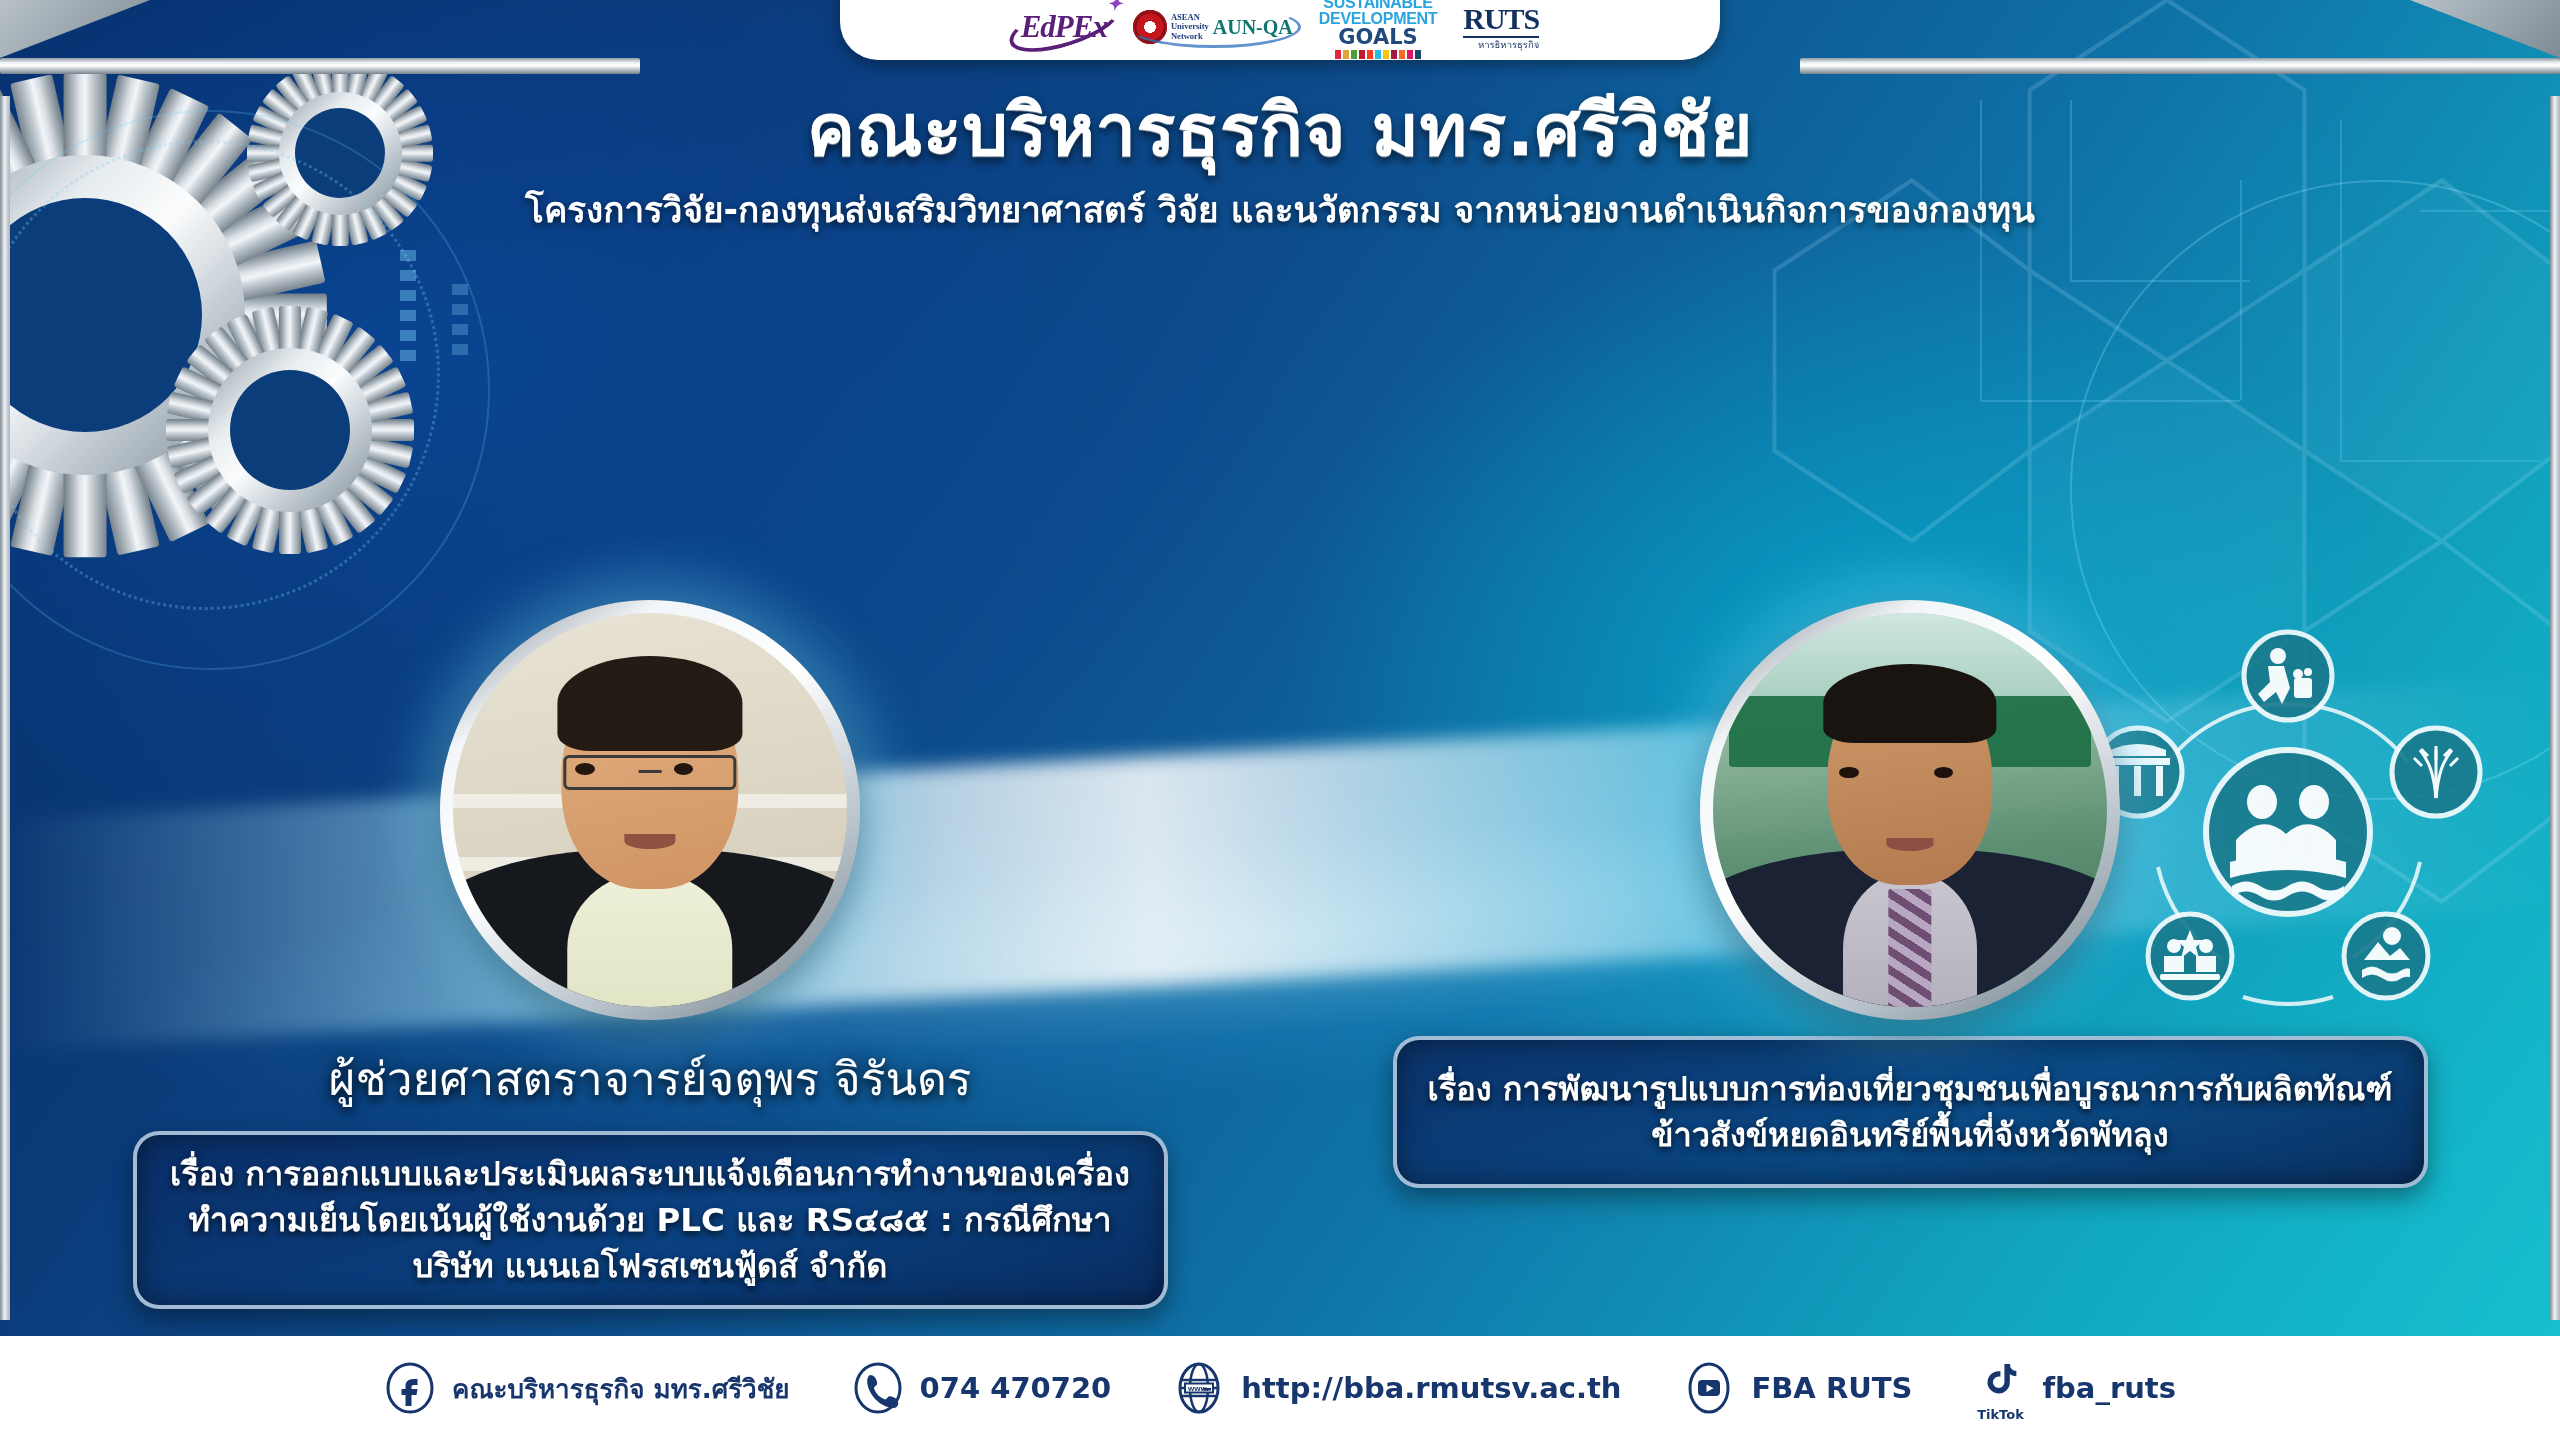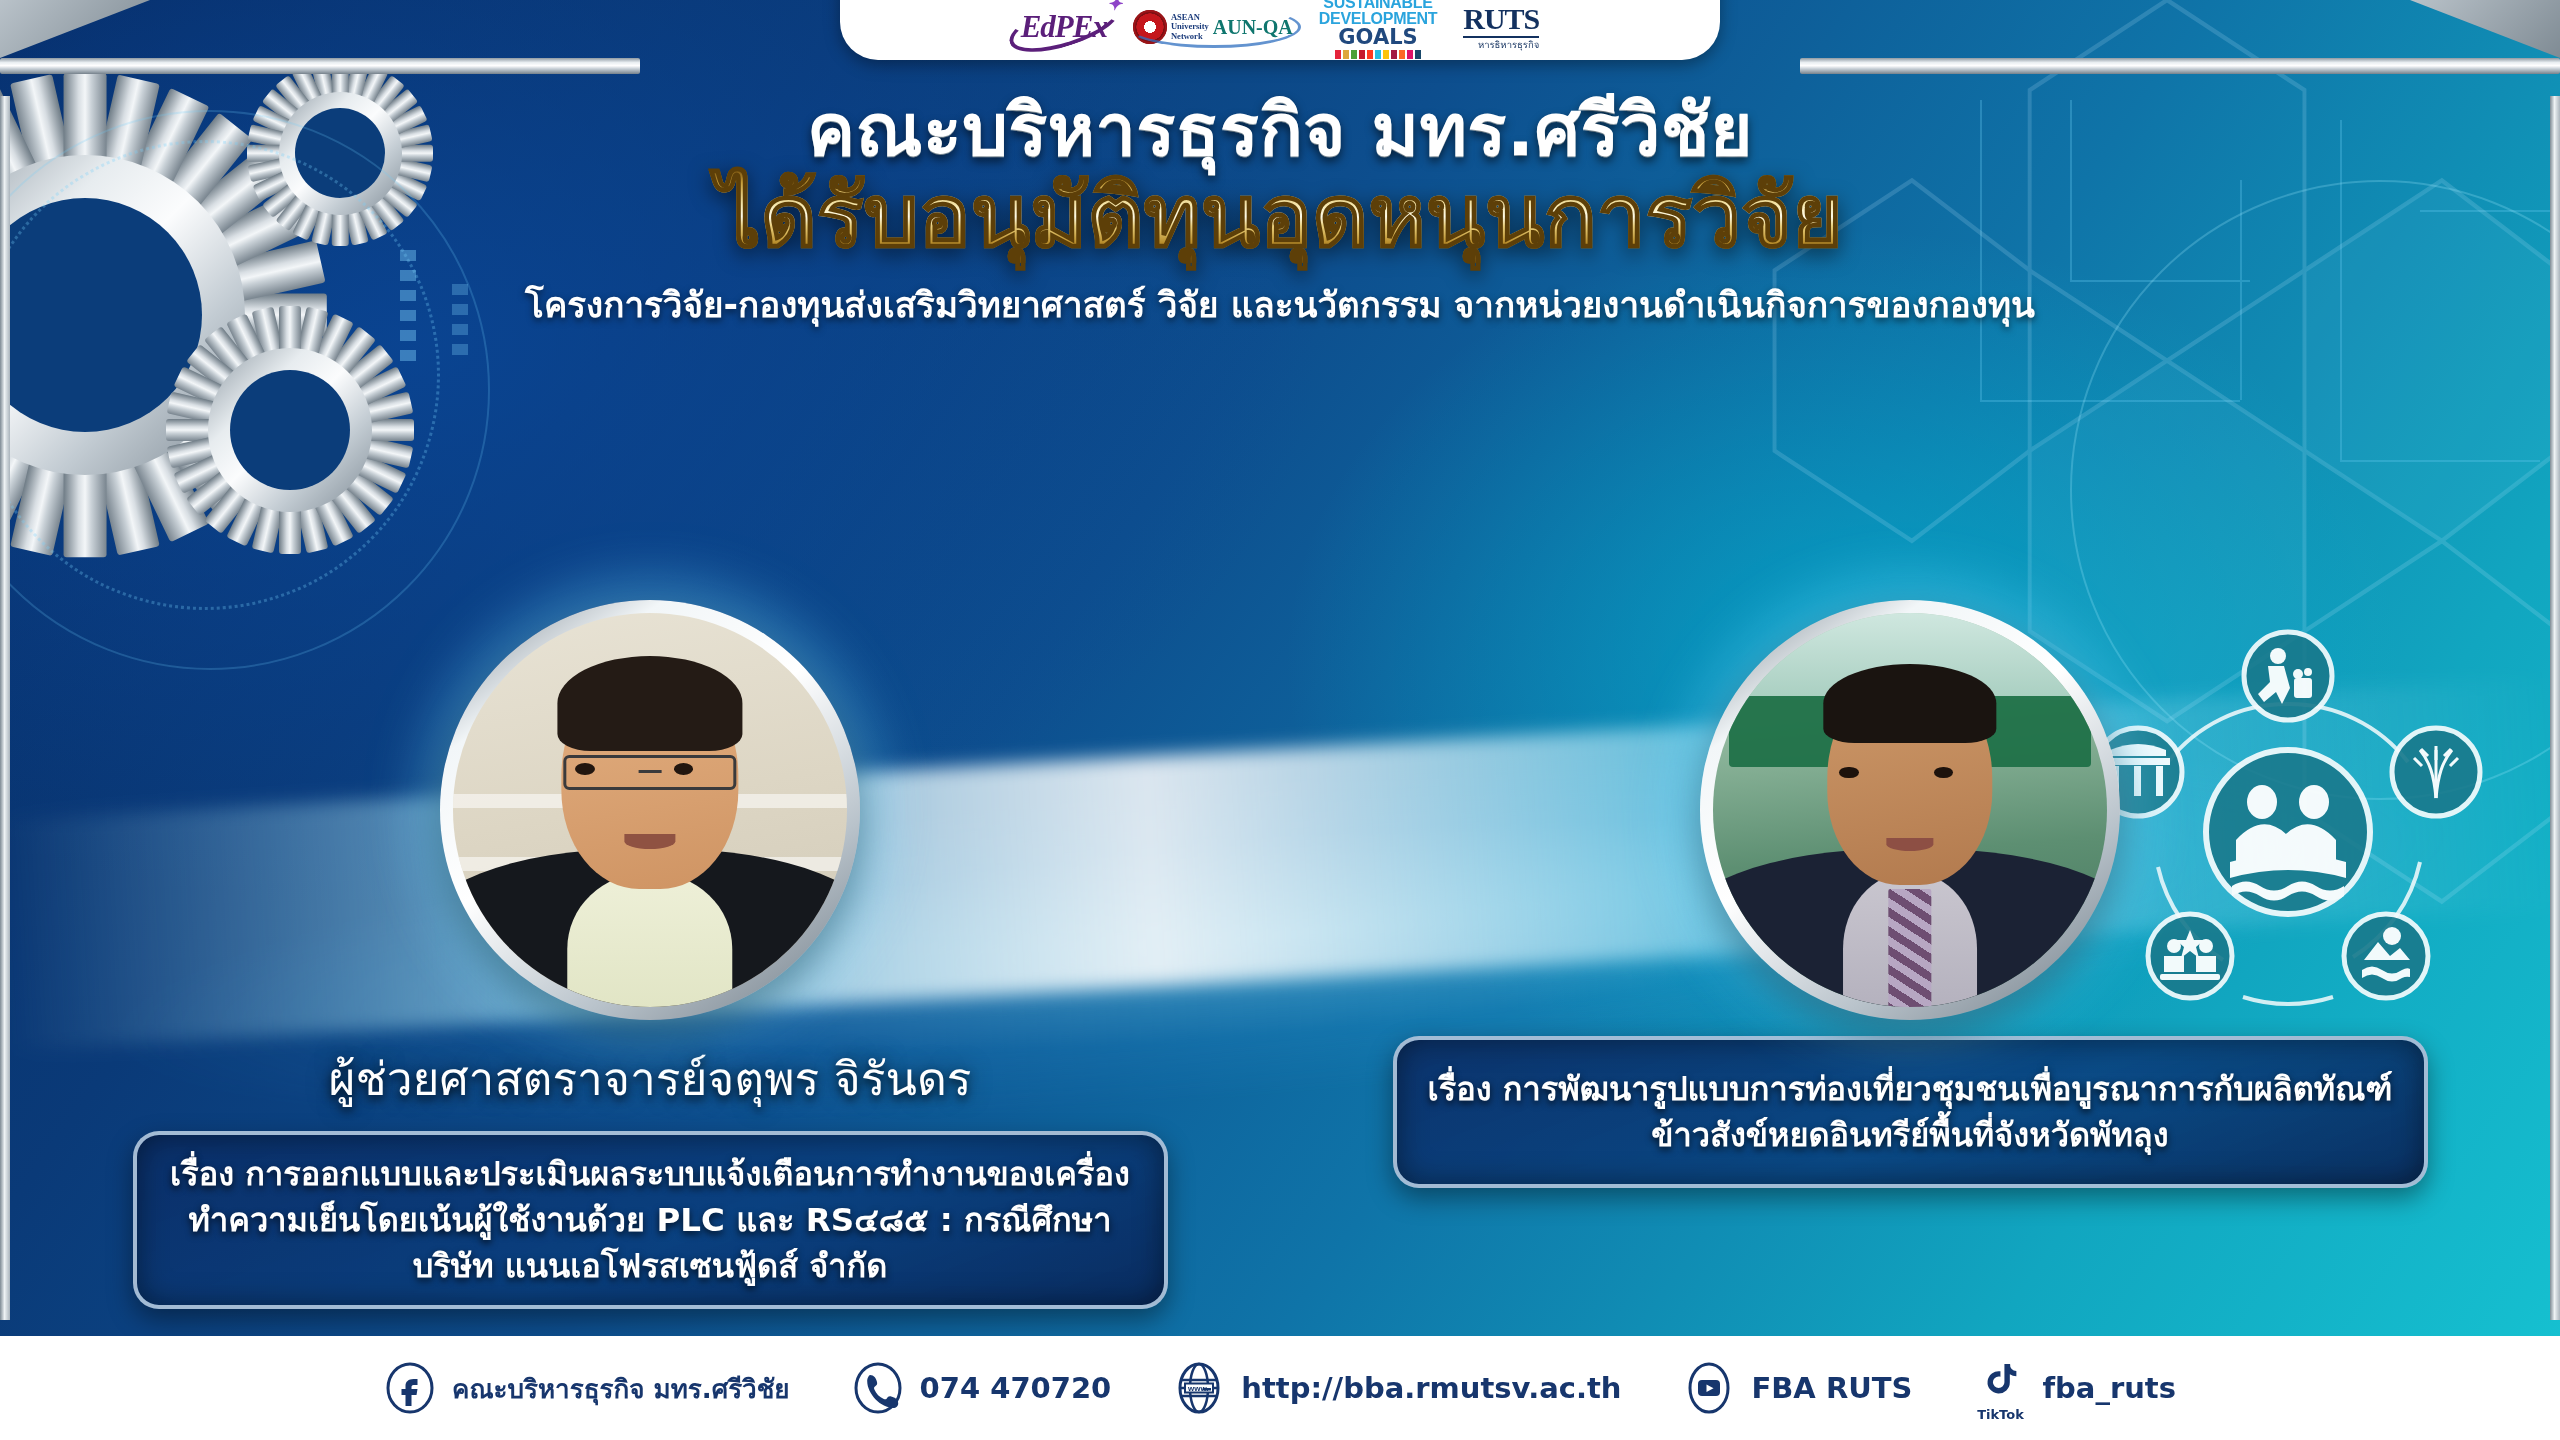--- a/index.html
+++ b/index.html
@@ -377,21 +377,20 @@
     <div class="logo">
       <div class="ruts">
         <div class="big"><span>RUTS</span></div>
         <div class="sub">หารธิหารธุรกิจ</div>
       </div>
     </div>
   </div>
 
   <div id="headline">
     <div class="hl1">คณะบริหารธุรกิจ มทร.ศรีวิชัย</div>
-    <div class="hl-gold">ได้รับอนุมัติทุนอุดหนุนการวิจัย</div>
     <div class="sub-l">โครงการวิจัย-กองทุนส่งเสริมวิทยาศาสตร์ วิจัย และนวัตกรรม จากหน่วยงานดำเนินกิจการของกองทุน</div>
   </div>
 
   <svg class="wheel" viewBox="0 0 440 440">
     <g fill="none" stroke="#ffffff" stroke-width="4" opacity="0.85">
       <path d="M100,150 A150,150 0 0,1 220,92"></path>
       <path d="M220,92 A150,150 0 0,1 340,150"></path>
       <path d="M352,250 A150,150 0 0,1 285,345"></path>
       <path d="M155,348 A150,150 0 0,1 90,255"></path>
       <path d="M175,385 A150,150 0 0,0 265,385"></path>

